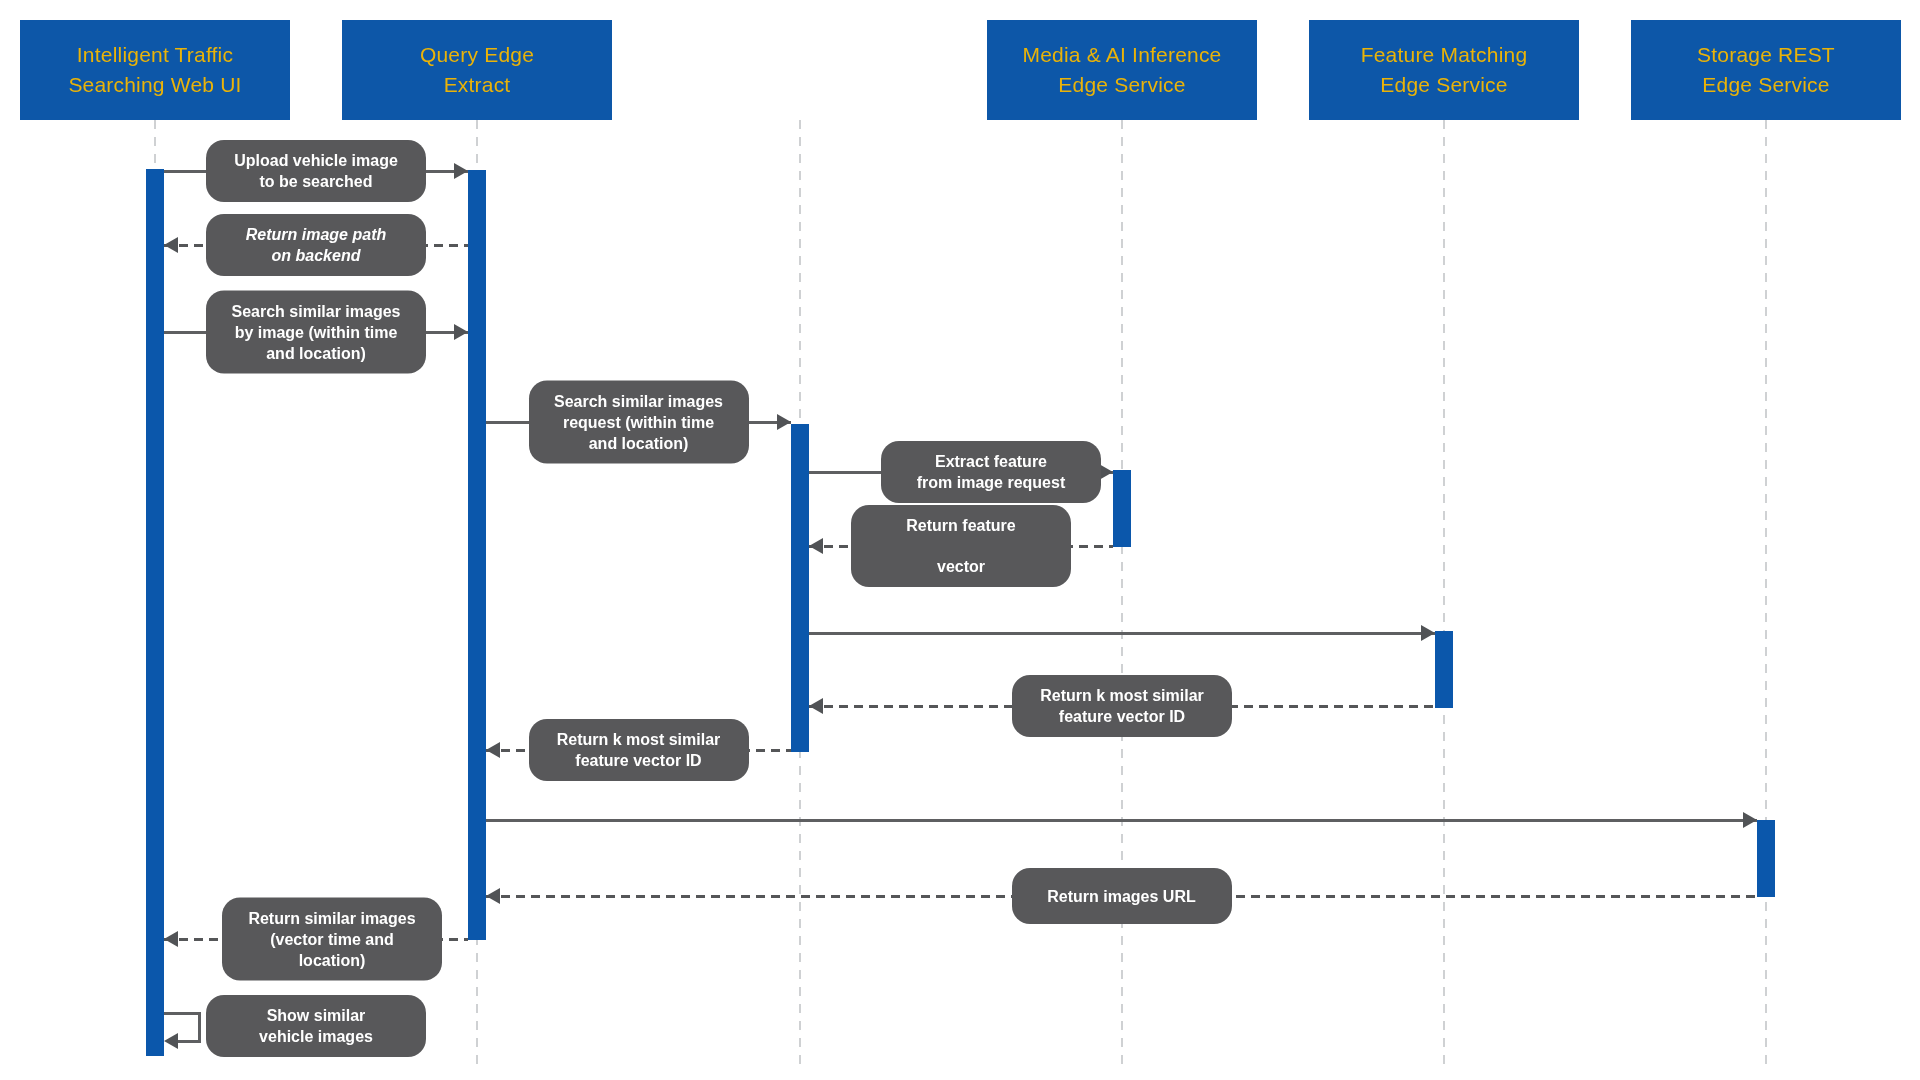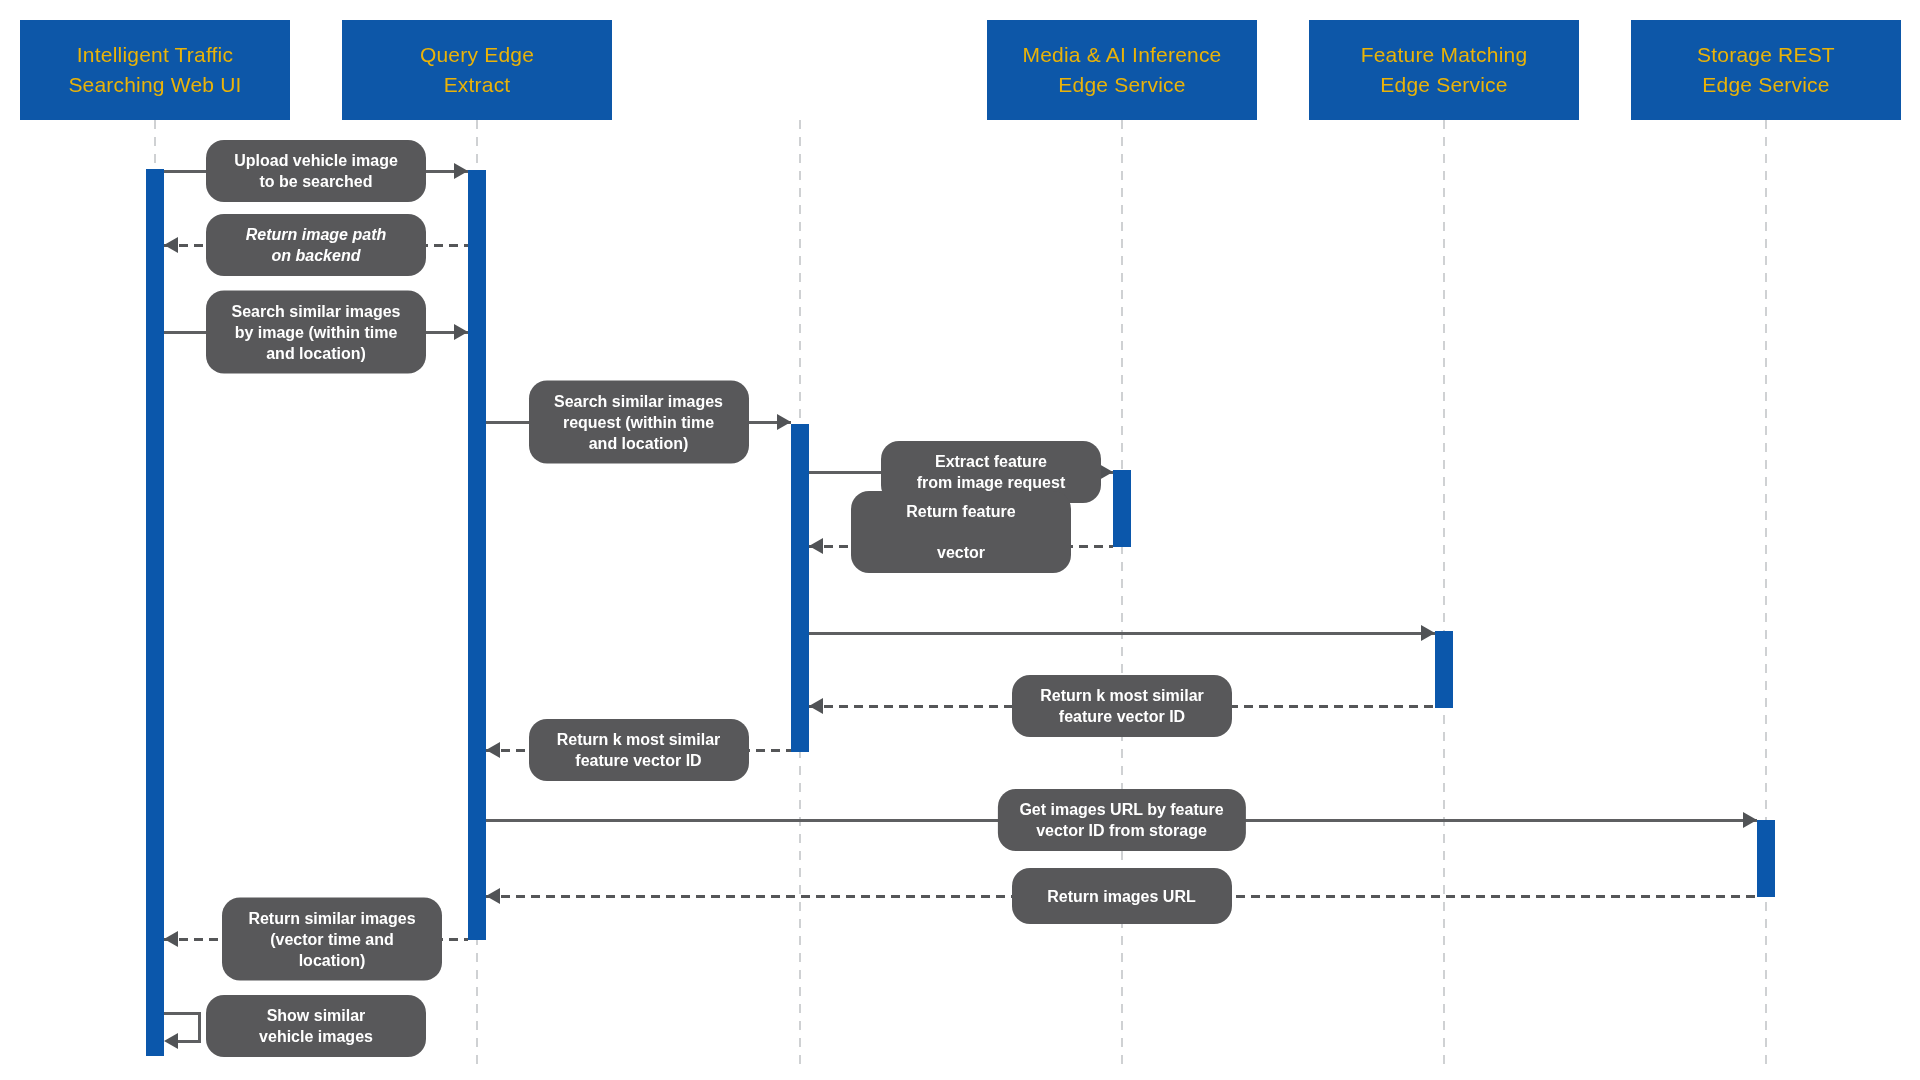--- a/index.html
+++ b/index.html
@@ -101,44 +101,40 @@
       <div>and location)</div>
     </div>
     <div class="msg-line solid" style="left: 809px; top: 471px; width: 304px;"></div>
     <div class="arrowhead right" style="left: 1099px; top: 464px;"></div>
     <div class="bubble" style="left: 947px; top: 472px; margin-left: 44px;">
       <div>Extract feature</div>
       <div>from image request</div>
     </div>
     <div class="msg-line dashed" style="left: 809px; top: 545px; width: 304px;"></div>
     <div class="arrowhead left" style="left: 809px; top: 538px;"></div>
-    <div class="bubble" style="left: 961px; top: 532px; gap: 20px;">
+    <div class="bubble" style="left: 961px; top: 546px; gap: 20px;">
       <div>Return feature</div>
       <div>vector</div>
     </div>
     <div class="msg-line solid" style="left: 809px; top: 632px; width: 626px;"></div>
     <div class="arrowhead right" style="left: 1421px; top: 625px;"></div>
     <div class="msg-line dashed" style="left: 809px; top: 705px; width: 626px;"></div>
     <div class="arrowhead left" style="left: 809px; top: 698px;"></div>
     <div class="bubble" style="left: 1122px; top: 706px;">
       <div>Return k most similar</div>
       <div>feature vector ID</div>
     </div>
     <div class="msg-line dashed" style="left: 486px; top: 749px; width: 305px;"></div>
     <div class="arrowhead left" style="left: 486px; top: 742px;"></div>
     <div class="bubble" style="left: 638.5px; top: 750px;">
       <div>Return k most similar</div>
       <div>feature vector ID</div>
     </div>
     <div class="msg-line solid" style="left: 486px; top: 819px; width: 1271px;"></div>
     <div class="arrowhead right" style="left: 1743px; top: 812px;"></div>
-    <div class="bubble" style="left: 1121.5px; top: 820px;">
-      <div>Get images URL by feature</div>
-      <div>vector ID from storage</div>
-    </div>
     <div class="msg-line dashed" style="left: 486px; top: 895px; width: 1271px;"></div>
     <div class="arrowhead left" style="left: 486px; top: 888px;"></div>
     <div class="bubble" style="left: 1121.5px; top: 896px;">
       <div>Return images URL</div>
     </div>
     <div class="msg-line dashed" style="left: 164px; top: 938px; width: 304px;"></div>
     <div class="arrowhead left" style="left: 164px; top: 931px;"></div>
     <div class="bubble" style="left: 332px; top: 939px;">
       <div>Return similar images</div>
       <div>(vector time and</div>

